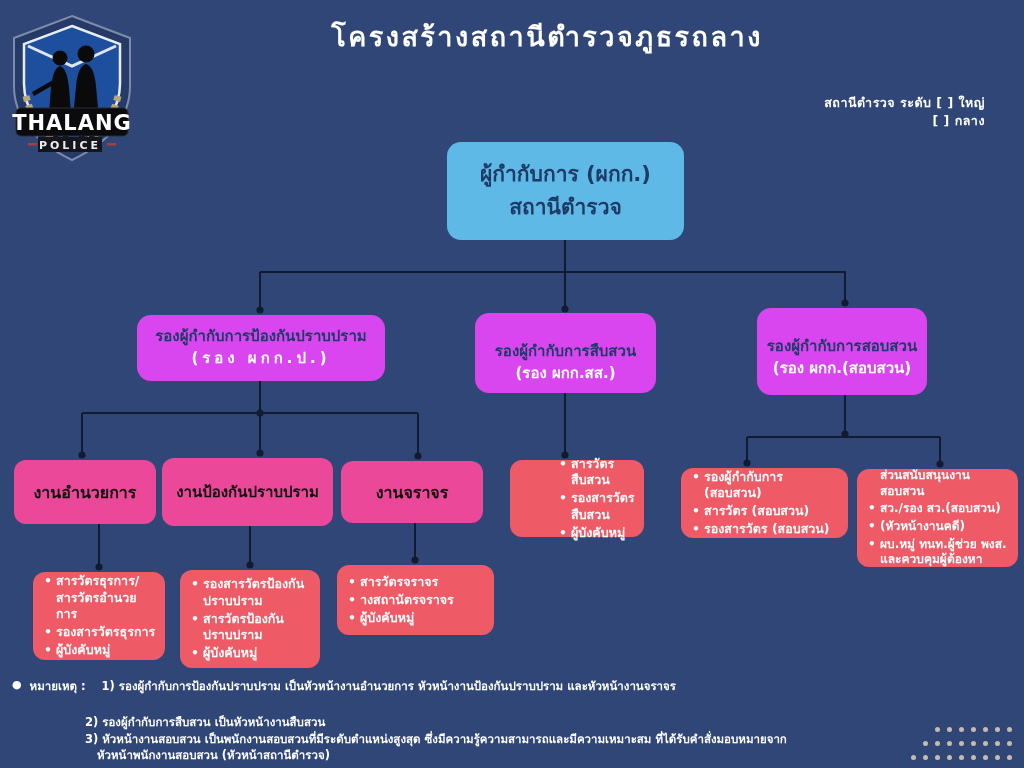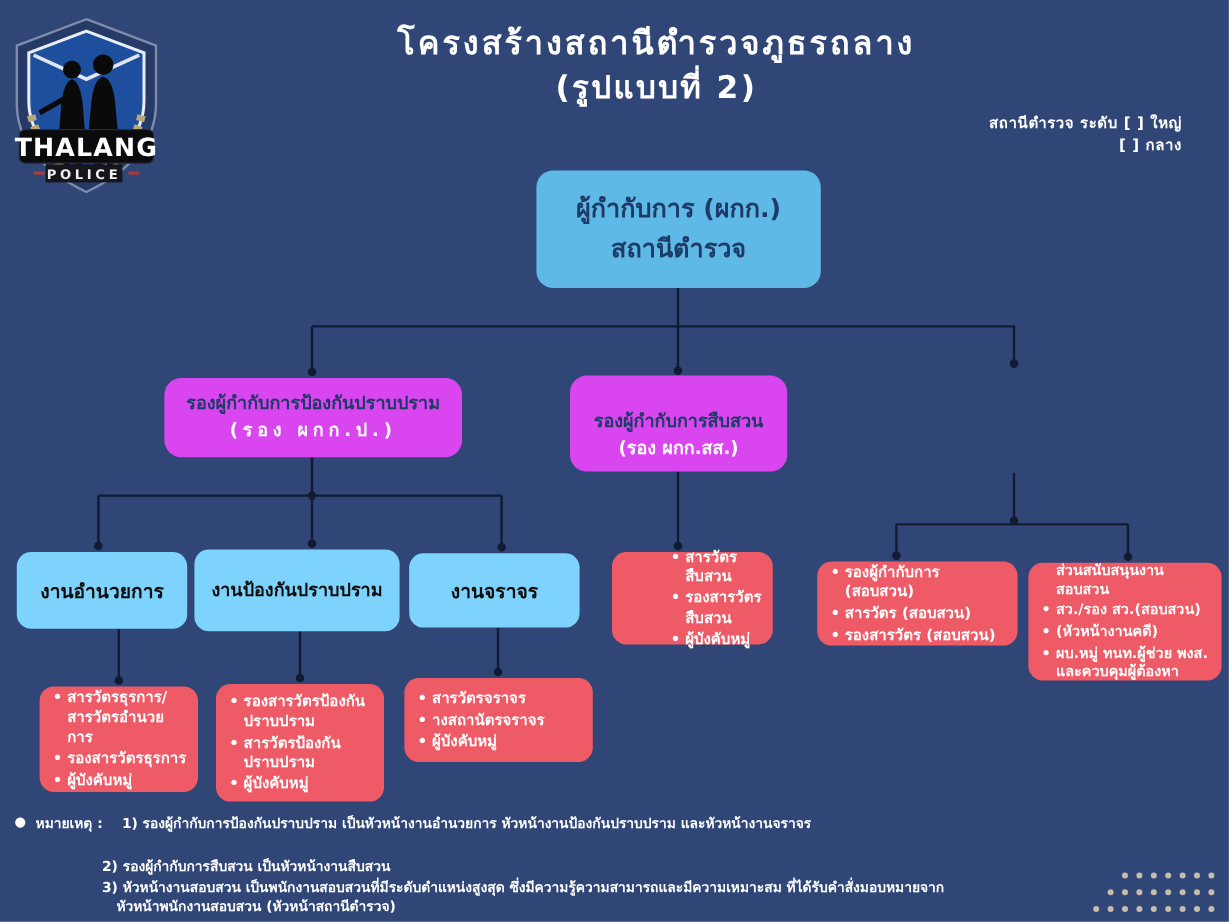--- a/index.html
+++ b/index.html
@@ -19,21 +19,21 @@
   .connectors{position:absolute;left:0;top:0;pointer-events:none;}
 
   
   .node{position:absolute;box-sizing:border-box;display:flex;flex-direction:column;align-items:center;justify-content:center;text-align:center;font-weight:700;}
   .node-blue{background:#5FB9E6;border-radius:14px;color:#1E3A66;font-size:21px;line-height:1.55;}
   .node-orange{background:#d946ef;border-radius:14px;}
   .node-orange .l1{color:#1E3A66;font-size:15px;line-height:1.45;}
   .node-orange .l2{color:#ffffff;font-size:15px;line-height:1.45;}
   .node-orange .spread{letter-spacing:4px;}
   .node-orange.toppad{justify-content:flex-start;padding-top:28px;}
-  .node-green{background:#7dd3fc;border-radius:12px;color:#0c0c0c;font-size:16px;}
+  .node-green{background:#ec4899;border-radius:12px;color:#0c0c0c;font-size:16px;}
   .node-green.small{font-size:15px;}
   .node-red{background:#EE5A66;border-radius:12px;color:#ffffff;align-items:stretch;justify-content:center;text-align:left;padding:8px 8px 8px 10px;font-size:12.5px;line-height:1.3;}
   .node-red .li{position:relative;padding-left:13px;margin:1px 0;}
   .node-red .li::before{content:"\2022";position:absolute;left:1px;top:0;}
   .node-red .hdr{padding-left:13px;margin:1px 0;}
 
   
   .notes{position:absolute;left:10px;top:677px;width:980px;color:#ffffff;font-weight:700;font-size:11.5px;}
   .note-row1{display:flex;align-items:flex-start;}
   .note-bullet{font-size:11px;margin:1px 8px 0 2px;}
@@ -116,21 +116,20 @@
       <text x="64" y="118" text-anchor="middle" font-size="21" font-weight="bold" fill="#ffffff" letter-spacing="1">THALANG</text>
       <rect x="30" y="125" width="64" height="15" fill="#15151c"></rect>
       <rect x="20" y="131" width="9" height="2.5" fill="#b03a3a"></rect>
       <rect x="99" y="131" width="9" height="2.5" fill="#b03a3a"></rect>
       <text x="62" y="137" text-anchor="middle" font-size="11" font-weight="bold" fill="#eeeeee" letter-spacing="3">POLICE</text>
     </svg>
   </div>
 
   <div class="title">
     <div class="t1">โครงสร้างสถานีตำรวจภูธรถลาง</div>
-    <div class="t2">(รูปแบบที่ 2)</div>
   </div>
 
   <div class="level-note">
     <div>สถานีตำรวจ ระดับ [ ] ใหญ่</div>
     <div>[ ] กลาง</div>
   </div>
 
   <div class="node node-blue" style="left:447px;top:142px;width:237px;height:98px;">
     <div>ผู้กำกับการ (ผกก.)</div>
     <div>สถานีตำรวจ</div>
@@ -139,20 +138,24 @@
   <div class="node node-orange" style="left:137px;top:315px;width:248px;height:66px;">
     <div class="l1">รองผู้กำกับการป้องกันปราบปราม</div>
     <div class="l2 spread">(รอง ผกก.ป.)</div>
   </div>
 
   <div class="node node-orange toppad" style="left:475px;top:313px;width:181px;height:80px;">
     <div class="l1">รองผู้กำกับการสืบสวน</div>
     <div class="l2">(รอง ผกก.สส.)</div>
   </div>
 
+  <div class="node node-orange toppad" style="left:757px;top:308px;width:170px;height:87px;">
+    <div class="l1">รองผู้กำกับการสอบสวน</div>
+    <div class="l2">(รอง ผกก.(สอบสวน)</div>
+  </div>
 
   <div class="node node-green" style="left:14px;top:460px;width:142px;height:64px;">
     <div>งานอำนวยการ</div>
   </div>
   <div class="node node-green small" style="left:162px;top:458px;width:171px;height:68px;">
     <div>งานป้องกันปราบปราม</div>
   </div>
   <div class="node node-green" style="left:341px;top:461px;width:142px;height:62px;">
     <div>งานจราจร</div>
   </div>

